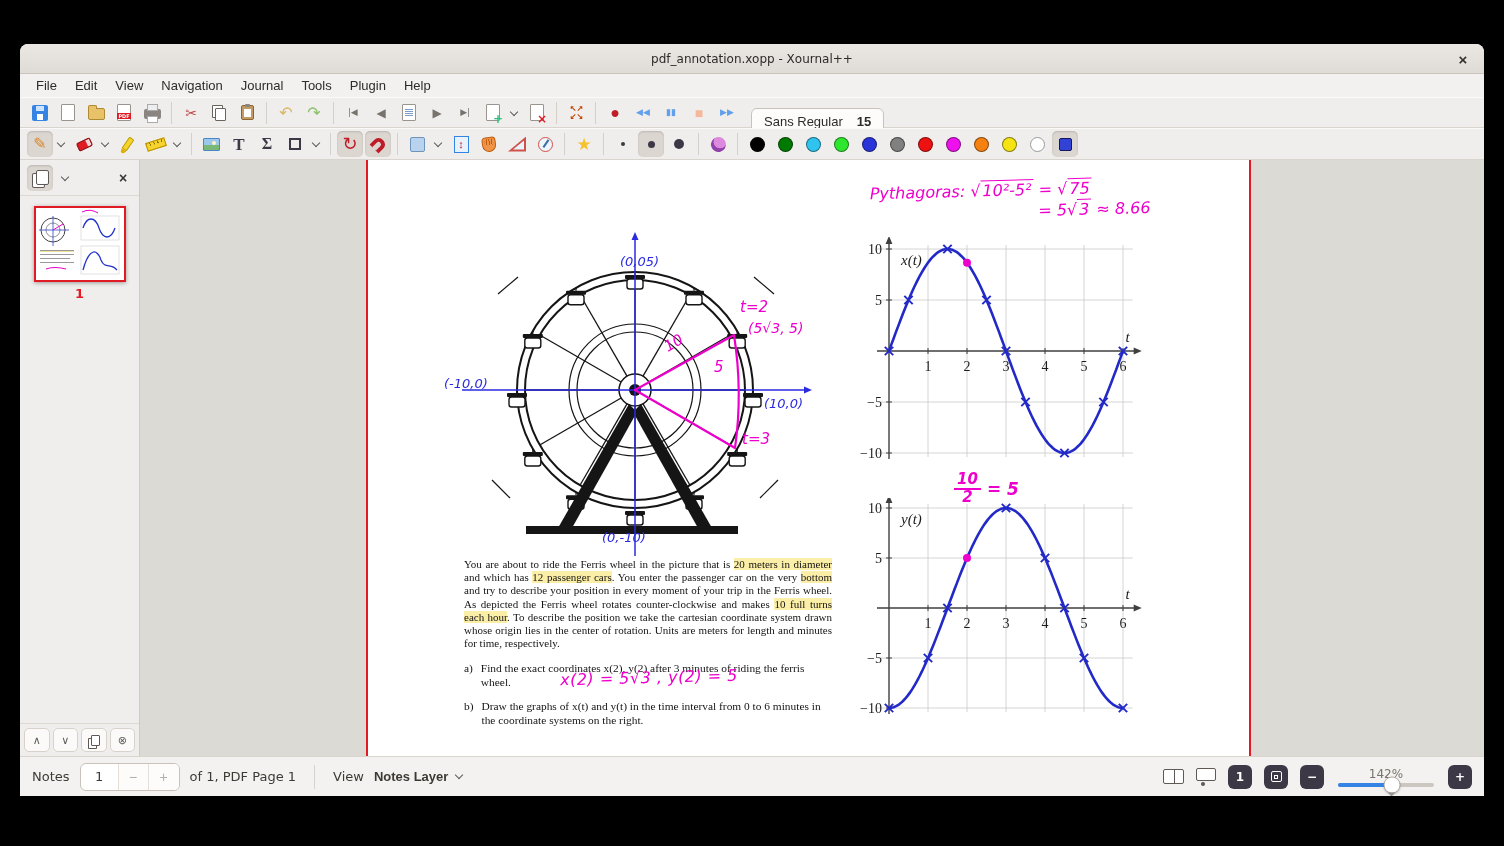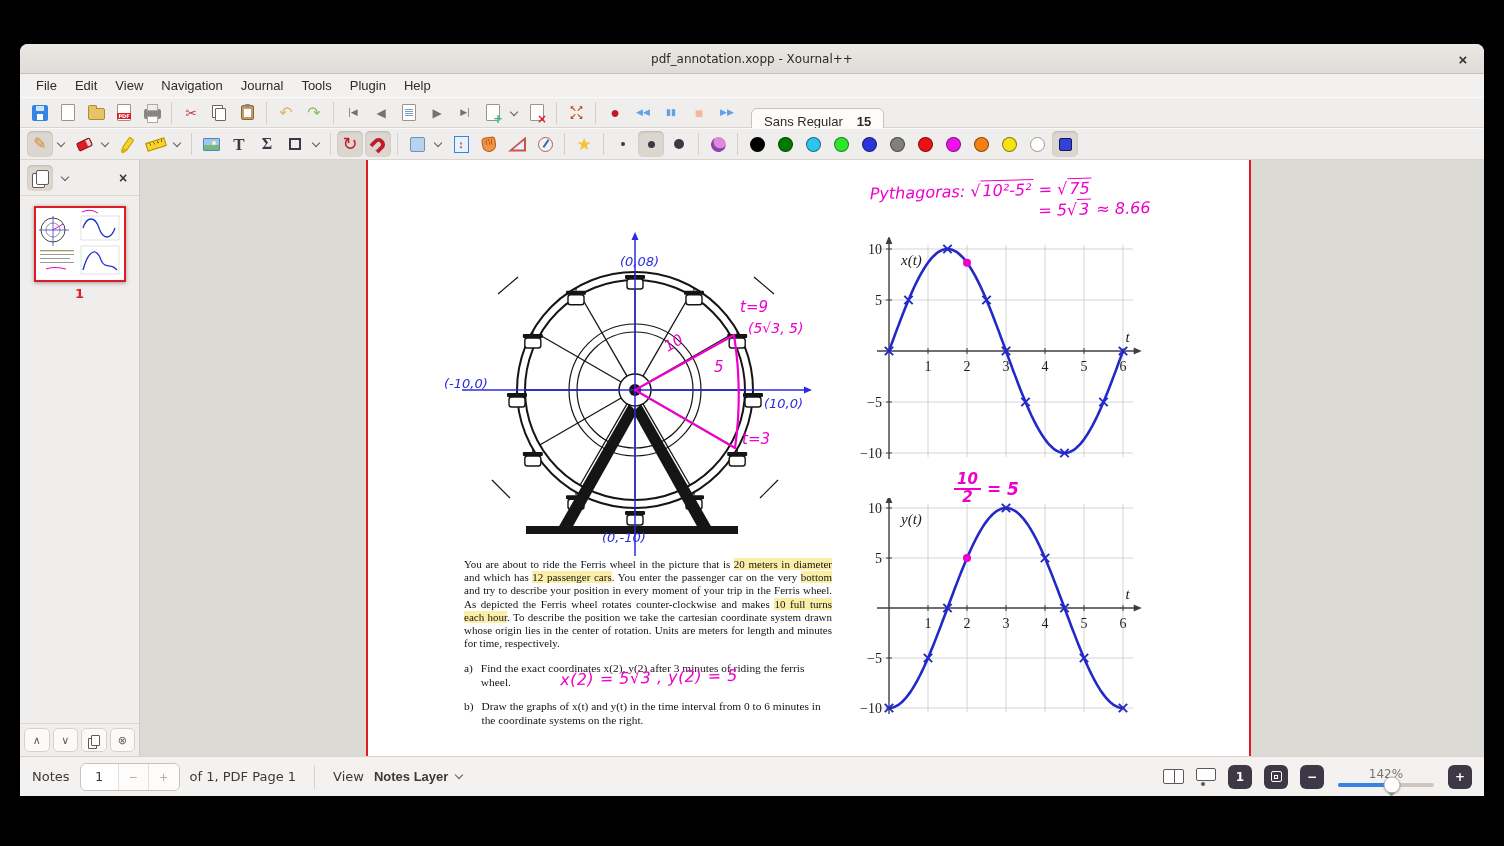--- a/index.html
+++ b/index.html
@@ -540,25 +540,25 @@
                 <line x1="193" y1="6" x2="193" y2="326" stroke="#2a2ae0" stroke-width="1.5"></line>
                 <polygon points="193,2 189.5,10 196.5,10" fill="#2a2ae0"></polygon>
                 <line x1="20" y1="160" x2="364" y2="160" stroke="#2a2ae0" stroke-width="1.5"></line>
                 <polygon points="370,160 362,156.5 362,163.5" fill="#2a2ae0"></polygon>
                 <g>
                   <line x1="193" y1="160" x2="292" y2="105" stroke="#ee00cc" stroke-width="2.2" stroke-linecap="round"></line>
                   <line x1="193" y1="160" x2="293" y2="218" stroke="#ee00cc" stroke-width="2.2" stroke-linecap="round"></line>
                   <path d="M292,105 Q301,162 293,218" fill="none" stroke="#ee00cc" stroke-width="2.2"></path>
                 </g>
               </svg>
-            <div class="wlabel hwblue" style="left:178px; top:24px;">(0,08)</div>
+            <div class="wlabel hwblue" style="left:178px; top:24px;">(0,05)</div>
             <div class="wlabel hwblue" style="left:2px; top:146px;">(-10,0)</div>
             <div class="wlabel hwblue" style="left:322px; top:166px;">(10,0)</div>
             <div class="wlabel hwblue" style="left:160px; top:300px;">(0,-10)</div>
-            <div class="wlabel hw" style="left:298px; top:68px; font-size:15px;">t=9</div>
+            <div class="wlabel hw" style="left:298px; top:68px; font-size:15px;">t=2</div>
             <div class="wlabel hw" style="left:306px; top:90px; font-size:14px;">(5√3, 5)</div>
             <div class="wlabel hw" style="left:222px; top:104px; font-size:15px; transform:rotate(-30deg);">10</div>
             <div class="wlabel hw" style="left:272px; top:128px; font-size:15px;">5</div>
             <div class="wlabel hw" style="left:300px; top:200px; font-size:15px;">t=3</div>
           </div>
 
           <div class="para" id="para"><span>You are about to ride the Ferris wheel in the picture that is </span><span class="hlt">20 meters in diameter</span><span> and which has </span><span class="hlt">12 passenger cars</span><span>.  You enter the passenger car on the very </span><span class="hlt">bottom</span><span> and try to describe your position in every moment of your trip in the Ferris wheel.  As depicted the Ferris wheel rotates counter-clockwise and makes </span><span class="hlt">10 full turns each hour</span><span>.  To describe the position we take the cartesian coordinate system drawn whose origin lies in the center of rotation.  Units are meters for length and minutes for time, respectively.</span></div>
 
           <div class="itemrow a">
             <span>a)</span>

